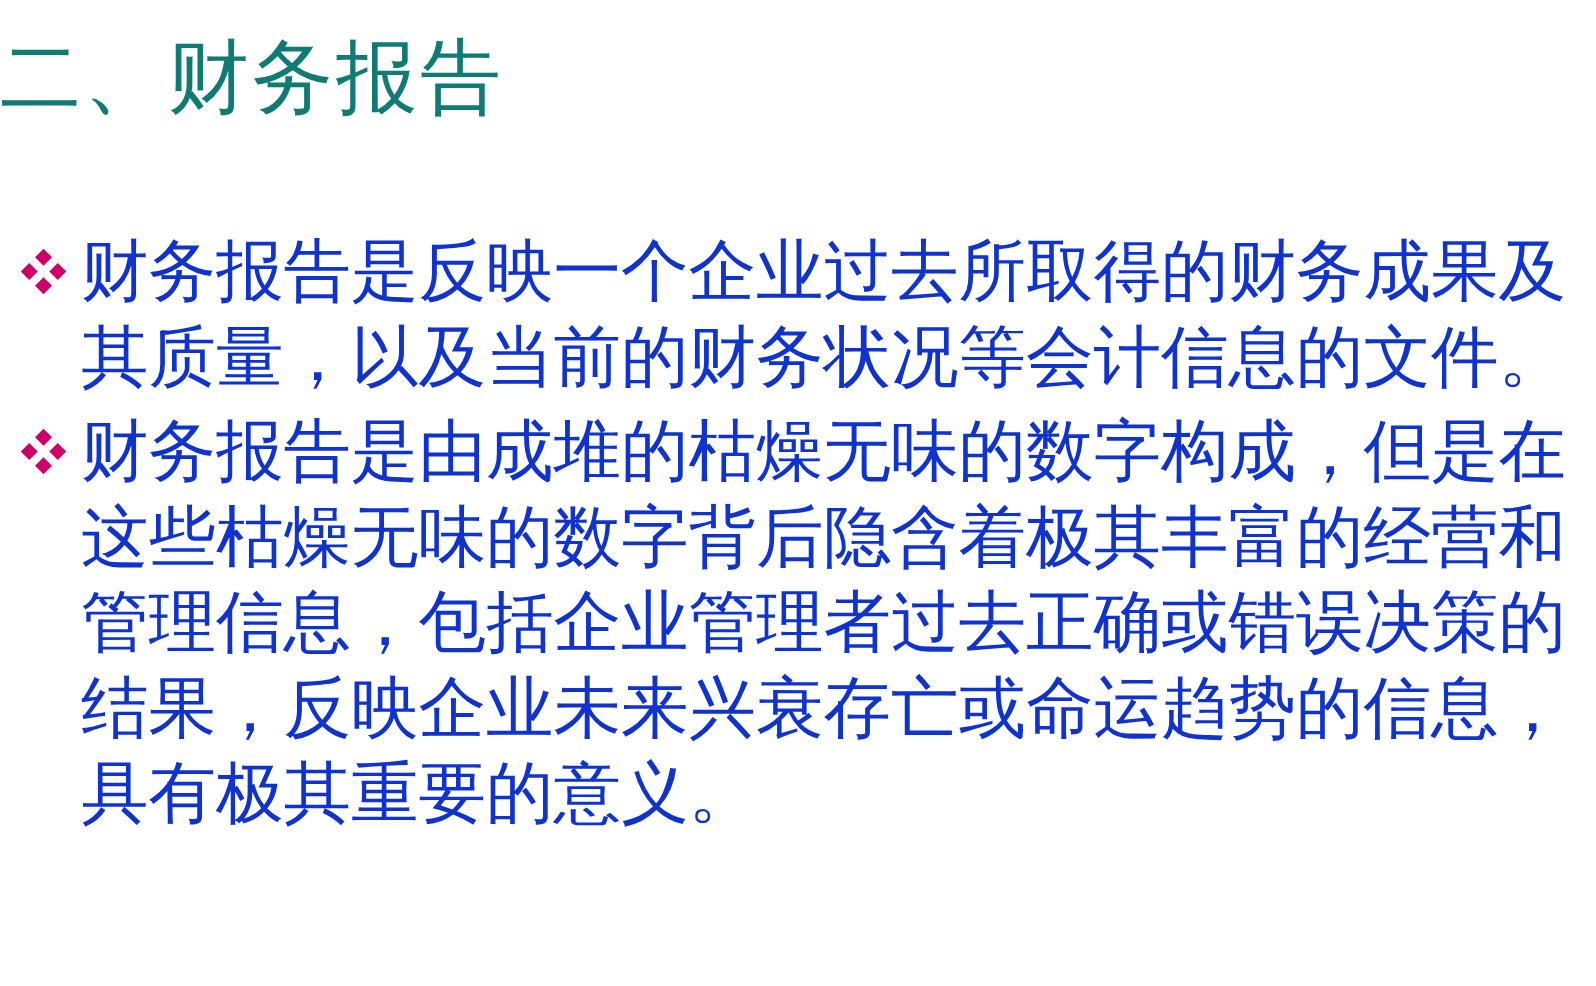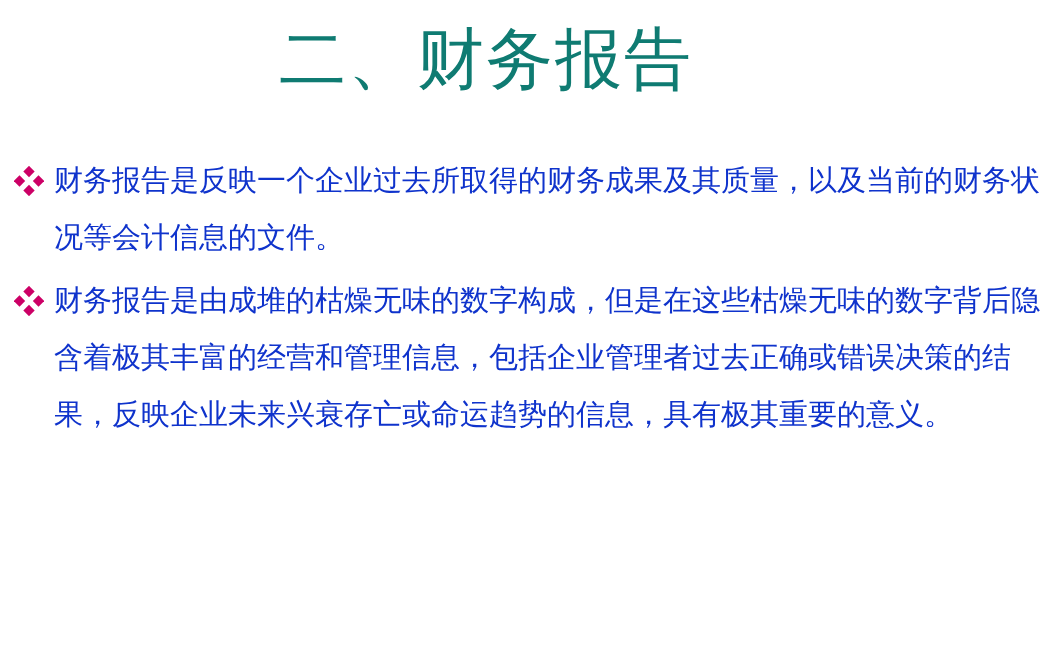--- a/index.html
+++ b/index.html
@@ -22,24 +22,23 @@
     background: #ffffff;
     box-sizing: border-box;
   }
 
   
   .slide-title {
     position: absolute;
     top: 22px;
     left: 0;
     width: 972px;
-    text-align: center;
     color: #0F7B72;
     font-family: "DejaVu Serif", "Liberation Serif", serif;
-    font-size: 67px;
+    font-size: 54px;
     line-height: 1.12;
     letter-spacing: 2px;
     font-weight: normal;
     white-space: nowrap;
     margin: 0;
   }
 
   
   .body-list {
     position: absolute;
@@ -51,21 +50,21 @@
     list-style: none;
   }
 
   .bullet-item {
     position: relative;
     display: block;
     padding-left: 48px;
     margin: 0 0 6px 0;
     color: #0F33CC;
     font-family: Liberation Sans, sans-serif;
-    font-size: 29px;
+    font-size: 45px;
     line-height: 57px;
     letter-spacing: 0px;
     text-align: left;
     text-justify: inter-ideograph;
   }
 
   .bullet-marker {
     position: absolute;
     left: 8px;
     top: 14px;

